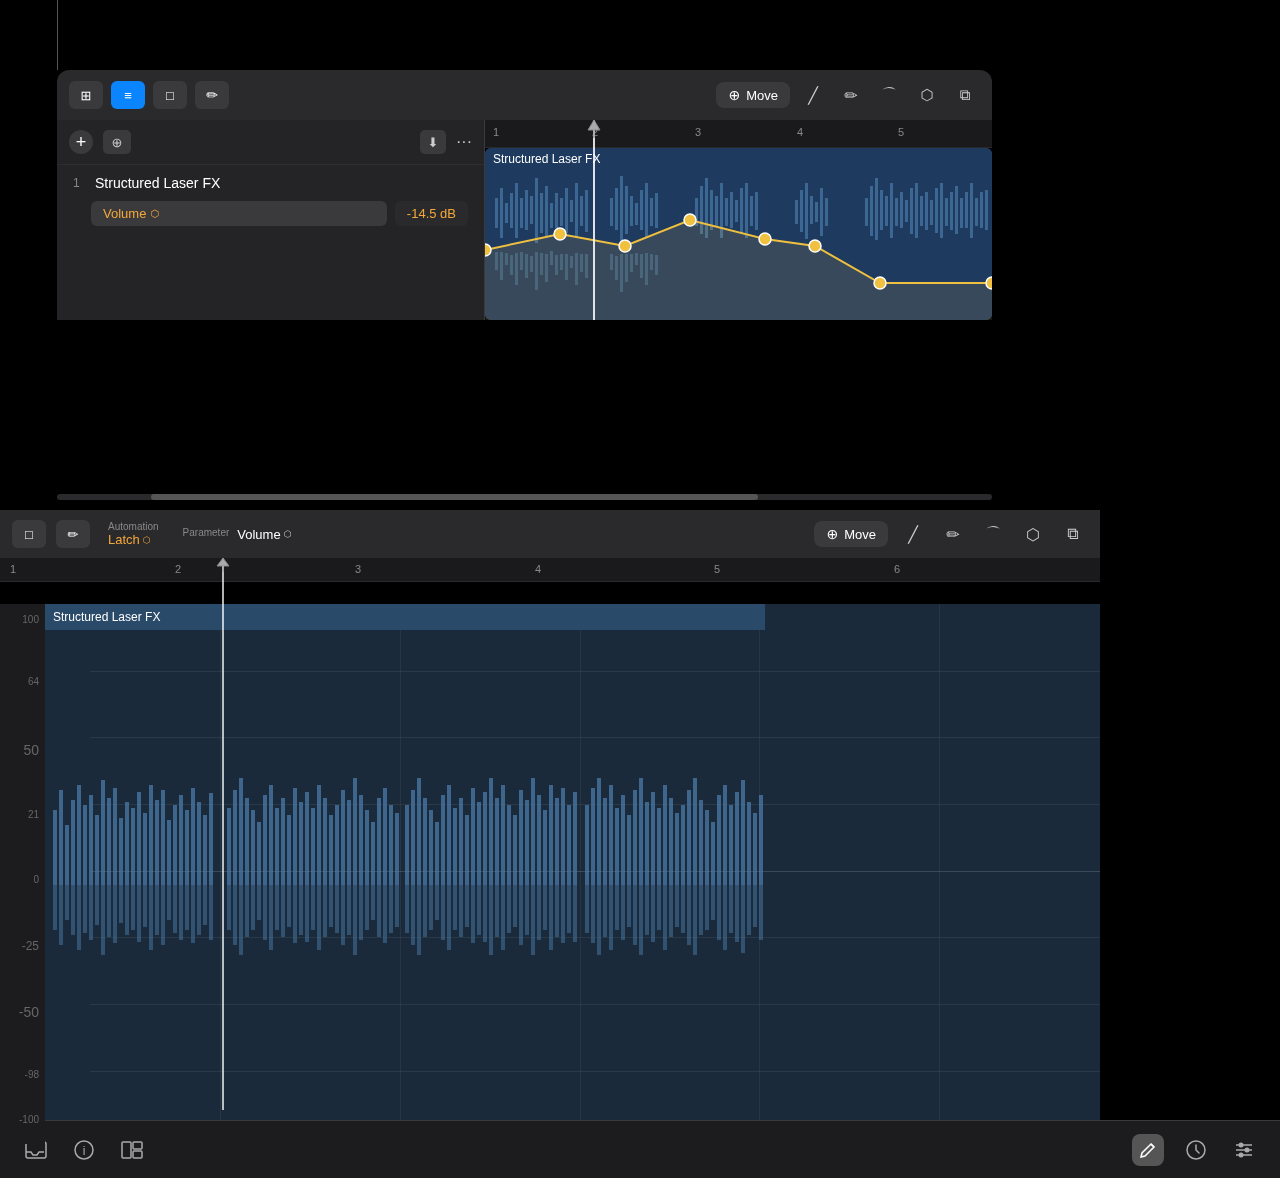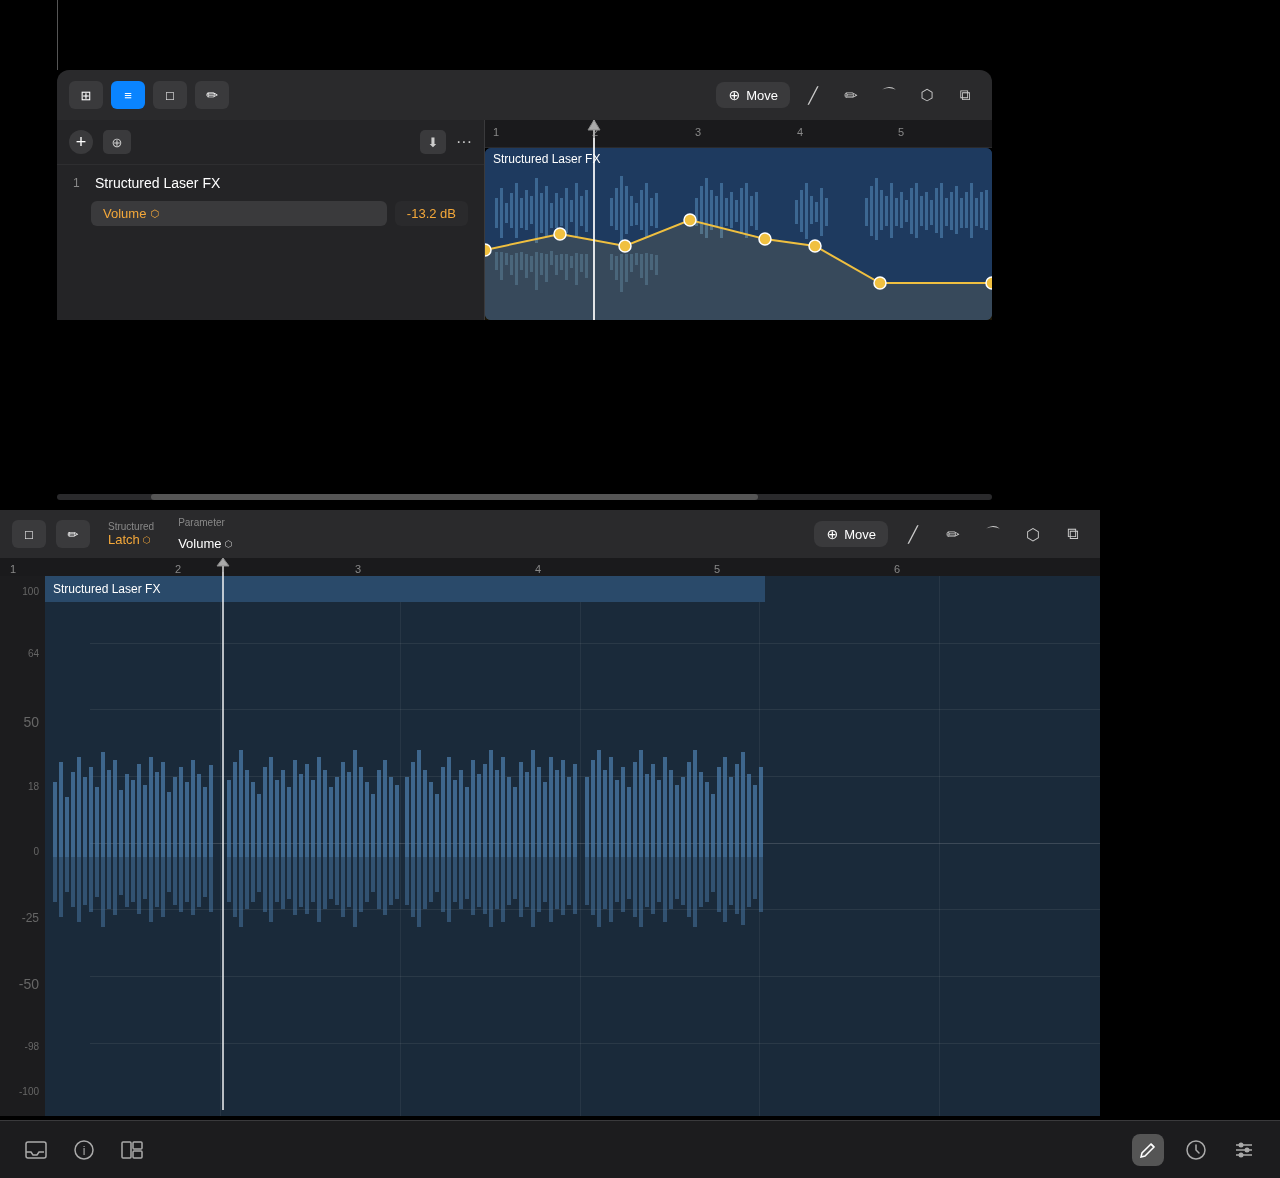--- a/index.html
+++ b/index.html
@@ -234,21 +234,21 @@
   <div style="padding:10px 16px;">
     <div style="display:flex;align-items:center;gap:8px;margin-bottom:8px;">
       <span style="font-size:12px;color:#888;min-width:14px;">1</span>
       <span style="font-size:14px;color:#fff;font-weight:500;">Structured Laser FX</span>
     </div>
     <div style="display:flex;align-items:center;gap:8px;padding-left:18px;margin-top:10px;">
       <div style="background:#3a3a3c;border-radius:6px;padding:5px 12px;display:flex;align-items:center;gap:4px;cursor:pointer;flex:1;">
         <span style="font-size:13px;color:#f4a83a;">Volume</span>
         <span style="font-size:10px;color:#f4a83a;">⬡</span>
       </div>
-      <div style="background:#2a2a2c;border-radius:6px;padding:5px 12px;color:#f4a83a;font-size:13px;">-13.2 dB</div>
+      <div style="background:#2a2a2c;border-radius:6px;padding:5px 12px;color:#f4a83a;font-size:13px;">-14.5 dB</div>
     </div>
   </div>
 </div>
 
 <div style="position:absolute;top:120px;left:485px;width:507px;height:28px;background:#1a1a1c;border-bottom:1px solid #2a2a2c;">
   <span class="ruler-mark" style="left:8px;">1</span>
   <span class="ruler-mark" style="left:107px;">2</span>
   <span class="ruler-mark" style="left:210px;">3</span>
   <span class="ruler-mark" style="left:312px;">4</span>
   <span class="ruler-mark" style="left:413px;">5</span>
@@ -404,28 +404,28 @@
 
 <div style="position:absolute;top:494px;left:57px;width:935px;height:6px;background:#2a2a2c;border-radius:3px;">
   <div style="height:6px;background:#555;border-radius:3px;width:65%;margin-left:10%;"></div>
 </div>
 
 <div class="bottom-toolbar">
   <button class="toolbar-btn">□</button>
   <button class="toolbar-btn active" style="background:#3a3a3c;">✏</button>
 
   <div style="display:flex;flex-direction:column;margin-left:8px;">
-    <span style="font-size:10px;color:#888;">Structured</span>
+    <span style="font-size:10px;color:#888;">Automation</span>
     <div style="display:flex;align-items:center;gap:3px;cursor:pointer;">
       <span style="font-size:13px;color:#f4a83a;">Latch</span>
       <span style="font-size:9px;color:#f4a83a;">⬡</span>
     </div>
   </div>
 
-  <div style="display:flex;flex-direction:column;margin-left:14px;gap:8px;">
+  <div style="display:flex;margin-left:14px;gap:8px;">
     <span style="font-size:10px;color:#888;">Parameter</span>
     <div style="display:flex;align-items:center;gap:3px;cursor:pointer;">
       <span style="font-size:13px;color:#fff;">Volume</span>
       <span style="font-size:9px;color:#ccc;">⬡</span>
     </div>
   </div>
 
   <div class="toolbar-spacer"></div>
 
   <button class="move-btn">
@@ -441,27 +441,27 @@
 
 <div style="position:absolute;top:558px;left:0;width:1100px;height:24px;background:#1a1a1c;border-bottom:1px solid #2a2a2c;">
   <span style="position:absolute;left:10px;font-size:11px;color:#888;top:5px;">1</span>
   <span style="position:absolute;left:175px;font-size:11px;color:#888;top:5px;">2</span>
   <span style="position:absolute;left:355px;font-size:11px;color:#888;top:5px;">3</span>
   <span style="position:absolute;left:535px;font-size:11px;color:#888;top:5px;">4</span>
   <span style="position:absolute;left:714px;font-size:11px;color:#888;top:5px;">5</span>
   <span style="position:absolute;left:894px;font-size:11px;color:#888;top:5px;">6</span>
 </div>
 
-<div style="position:absolute;top:576px;left:0;width:1100px;height:540px;background:#fef9c3;overflow:hidden;">
+<div style="position:absolute;top:604px;left:0;width:1100px;height:540px;background:#fef9c3;overflow:hidden;">
 
   <div style="position:absolute;left:0;top:0;width:45px;height:100%;background:#1c1c1e;z-index:5;display:flex;flex-direction:column;">
     <span style="font-size:10px;color:#666;position:absolute;top:10px;right:6px;">100</span>
     <span style="font-size:10px;color:#666;position:absolute;top:72px;right:6px;">64</span>
     <span style="font-size:14px;color:#666;position:absolute;top:138px;right:6px;">50</span>
-    <span style="font-size:10px;color:#666;position:absolute;top:205px;right:6px;">18</span>
+    <span style="font-size:10px;color:#666;position:absolute;top:205px;right:6px;">21</span>
     <span style="font-size:10px;color:#666;position:absolute;top:270px;right:6px;">0</span>
     <span style="font-size:12px;color:#666;position:absolute;top:335px;right:6px;">-25</span>
     <span style="font-size:14px;color:#666;position:absolute;top:400px;right:6px;">-50</span>
     <span style="font-size:10px;color:#666;position:absolute;top:465px;right:6px;">-98</span>
     <span style="font-size:10px;color:#666;position:absolute;top:510px;right:6px;">-100</span>
   </div>
 
   <div style="position:absolute;left:45px;top:0;width:calc(100% - 45px);height:100%;background:#1a2a3a;">
 
     <div style="position:absolute;top:0;left:0;width:720px;height:26px;background:#2a4a6a;z-index:5;display:flex;align-items:center;padding:0 8px;">

